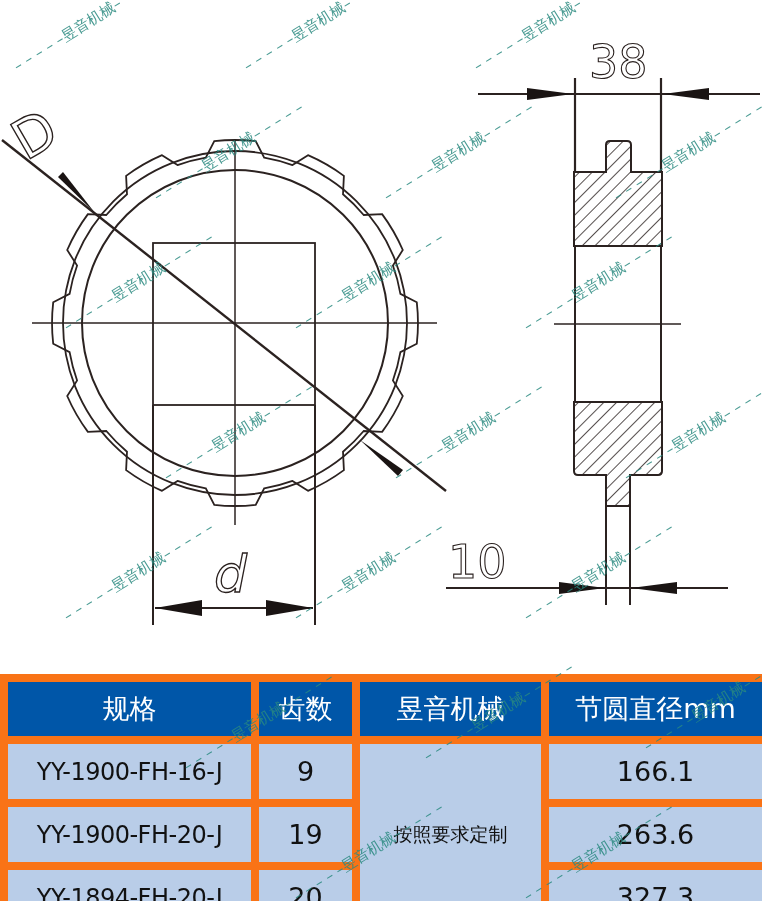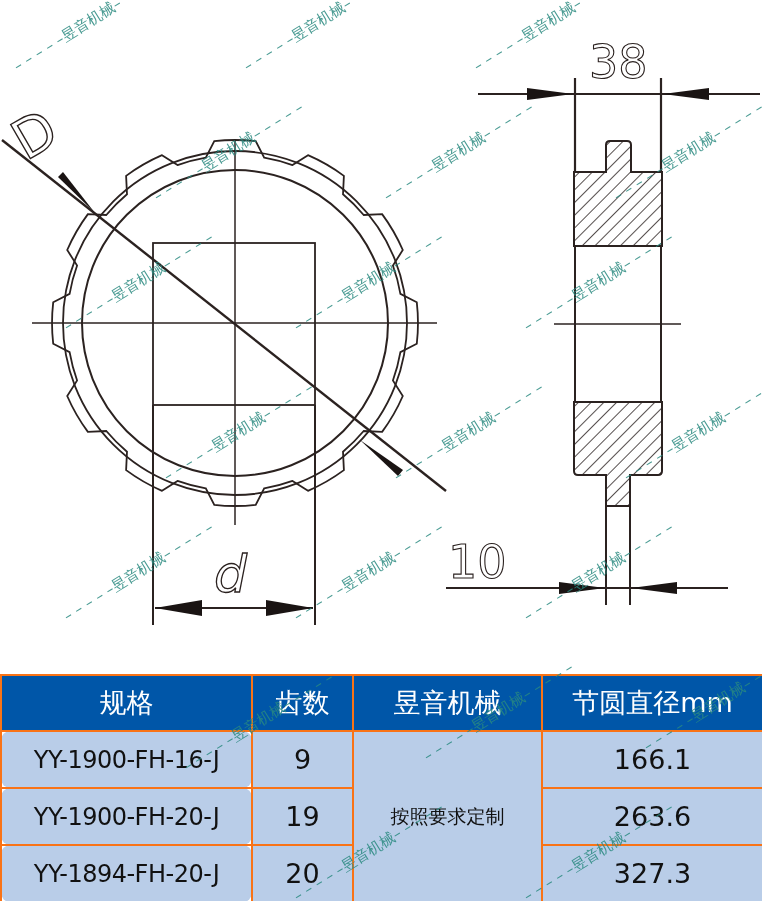--- a/index.html
+++ b/index.html
@@ -1,21 +1,21 @@
 <!DOCTYPE html>
 <html><head>
 <meta charset="utf-8">
 <style>
   html, body { margin:0; padding:0; background:#ffffff; }
   body { width:762px; height:901px; position:relative; overflow:hidden;
          font-family:"DejaVu Sans", "Liberation Sans", sans-serif; }
   #drawing { position:absolute; left:0; top:0; width:762px; height:670px; }
   #spec-table { position:absolute; left:0; top:674px; width:762px; height:227px;
                 border-collapse:collapse; table-layout:fixed; }
-  #spec-table th, #spec-table td { border:2px solid #f97316; padding:0; text-align:center;
+  #spec-table th, #spec-table td { border:8px solid #f97316; padding:0; text-align:center;
                 vertical-align:middle; }
   #spec-table th { background:#0056a8; color:#ffffff; font-weight:normal; font-size:27px; height:54px; }
   #spec-table td { background:#b9cde8; color:#111111; font-size:27px; height:55px; }
   #spec-table td.model { font-size:24px; letter-spacing:-0.5px;border-radius:9px; }
   #spec-table td.shaft { font-size:19px; }
   .wm { position:absolute; color:#2a8a80; font-size:15px; white-space:nowrap;
         transform-origin:0 0; transform:rotate(-32deg); opacity:0.85; pointer-events:none; }
 </style>
 </head>
 <body>

